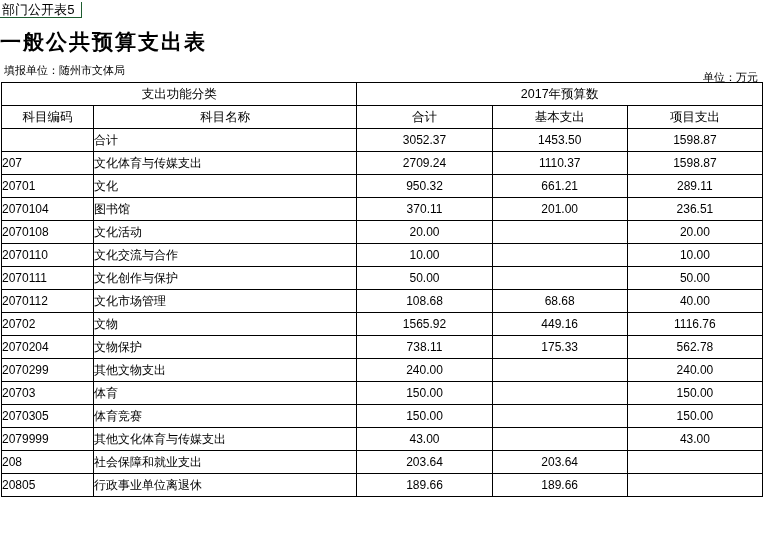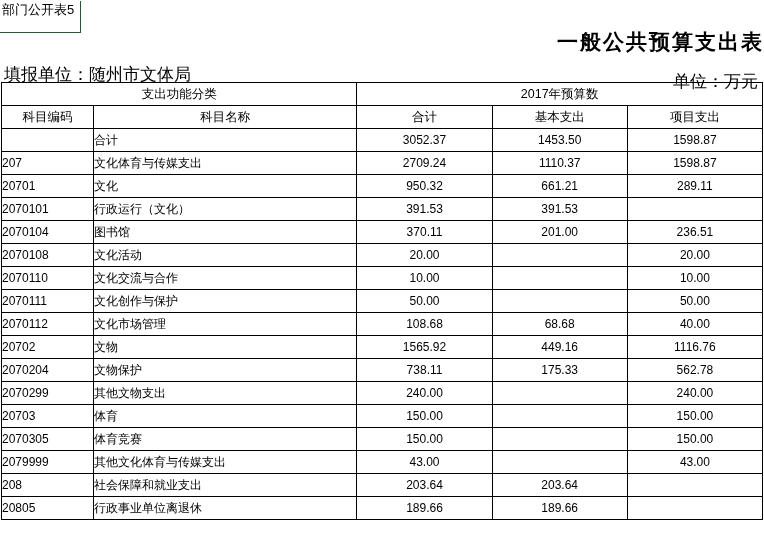--- a/index.html
+++ b/index.html
@@ -26,43 +26,44 @@
     left: 0;
     width: 764px;
     height: 20px;
   }
   .tag-box {
     display: inline-block;
     border: 1px solid #1d5c2f;
     border-top: none;
     border-left: none;
     box-sizing: border-box;
-    height: 32px;
+    height: 16px;
     line-height: 18px;
     padding: 0 6px 0 2px;
     font-size: 13px;
     color: #000;
+    font-family: Liberation Mono, monospace;
   }
   .title {
     position: absolute;
     top: 28px;
     left: 0;
     width: 764px;
-    text-align: right;
+    text-align: left;
     font-size: 21px;
     font-weight: bold;
     letter-spacing: 2px;
   }
   .meta-row {
     position: absolute;
     top: 63px;
     left: 0;
     width: 762px;
     height: 16px;
-    font-size: 17px;
+    font-size: 11px;
   }
   .meta-left {
     position: absolute;
     left: 4px;
     top: 0;
   }
   .meta-right {
     position: absolute;
     right: 4px;
     top: 7px;
@@ -162,27 +163,20 @@
           <td class="num">1598.87</td>
         </tr>
         <tr>
           <td class="code">20701</td>
           <td class="name ind2">文化</td>
           <td class="num">950.32</td>
           <td class="num">661.21</td>
           <td class="num">289.11</td>
         </tr>
         <tr>
-          <td class="code">2070101</td>
-          <td class="name ind3">行政运行（文化）</td>
-          <td class="num">391.53</td>
-          <td class="num">391.53</td>
-          <td class="num"></td>
-        </tr>
-        <tr>
           <td class="code">2070104</td>
           <td class="name ind3">图书馆</td>
           <td class="num">370.11</td>
           <td class="num">201.00</td>
           <td class="num">236.51</td>
         </tr>
         <tr>
           <td class="code">2070108</td>
           <td class="name ind3">文化活动</td>
           <td class="num">20.00</td>

